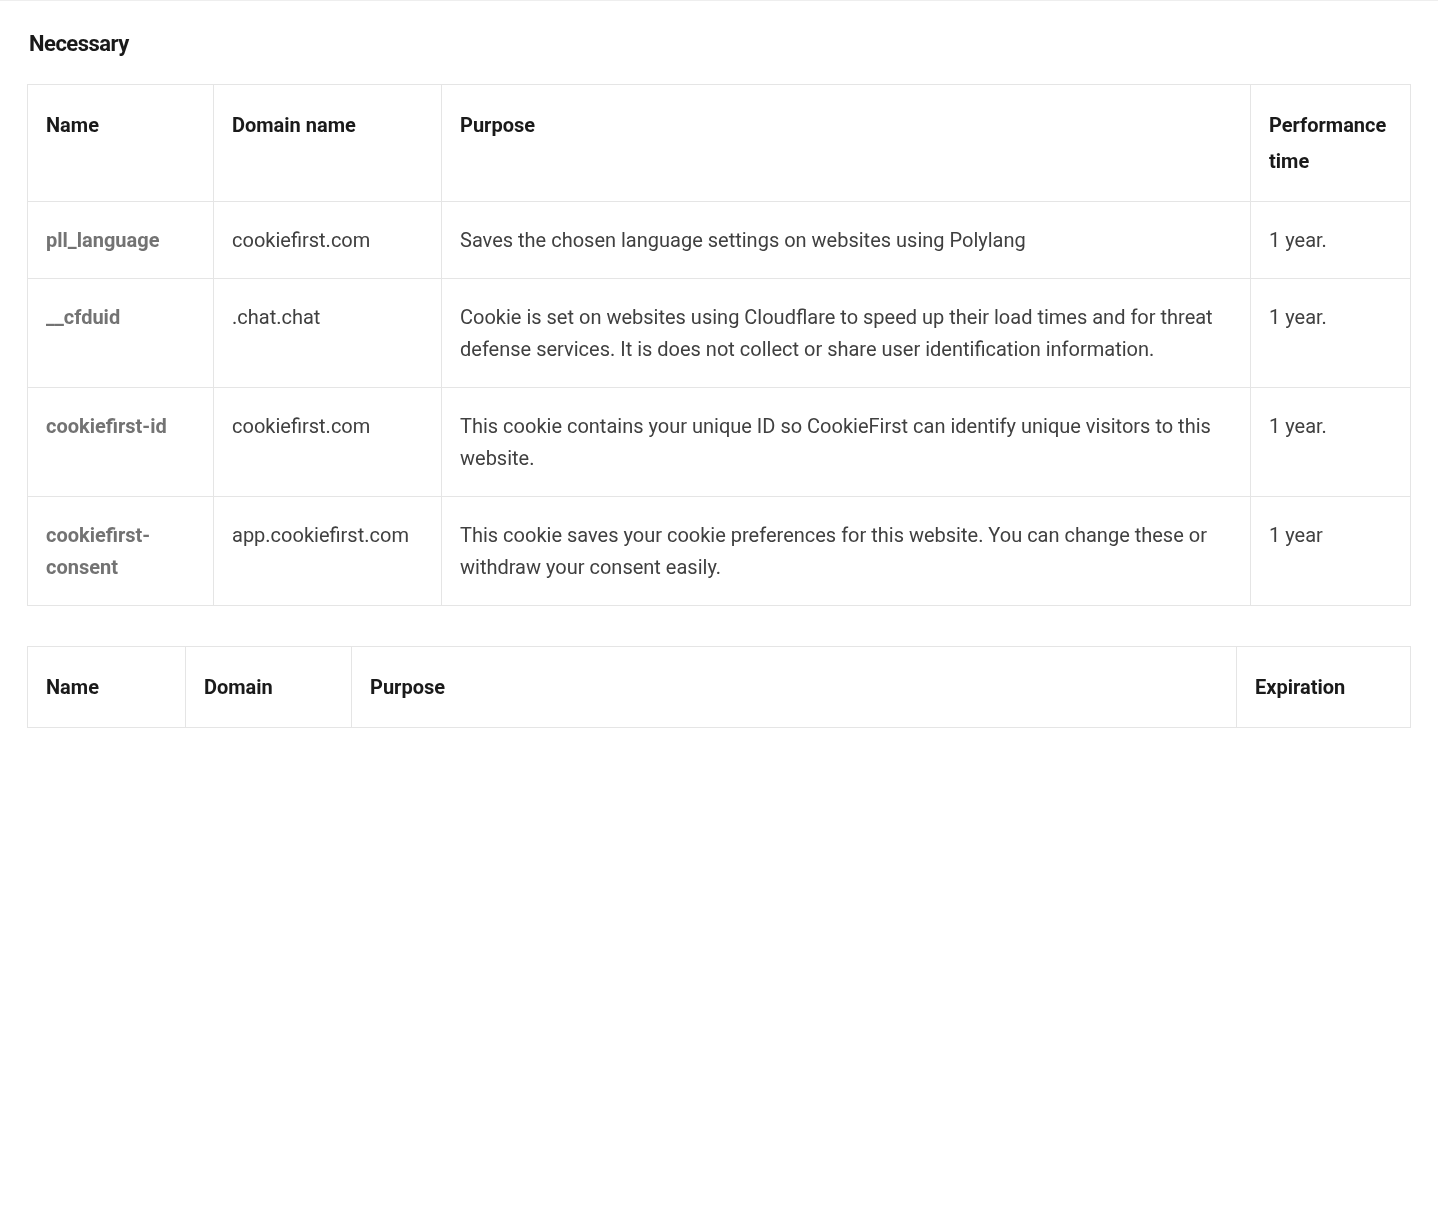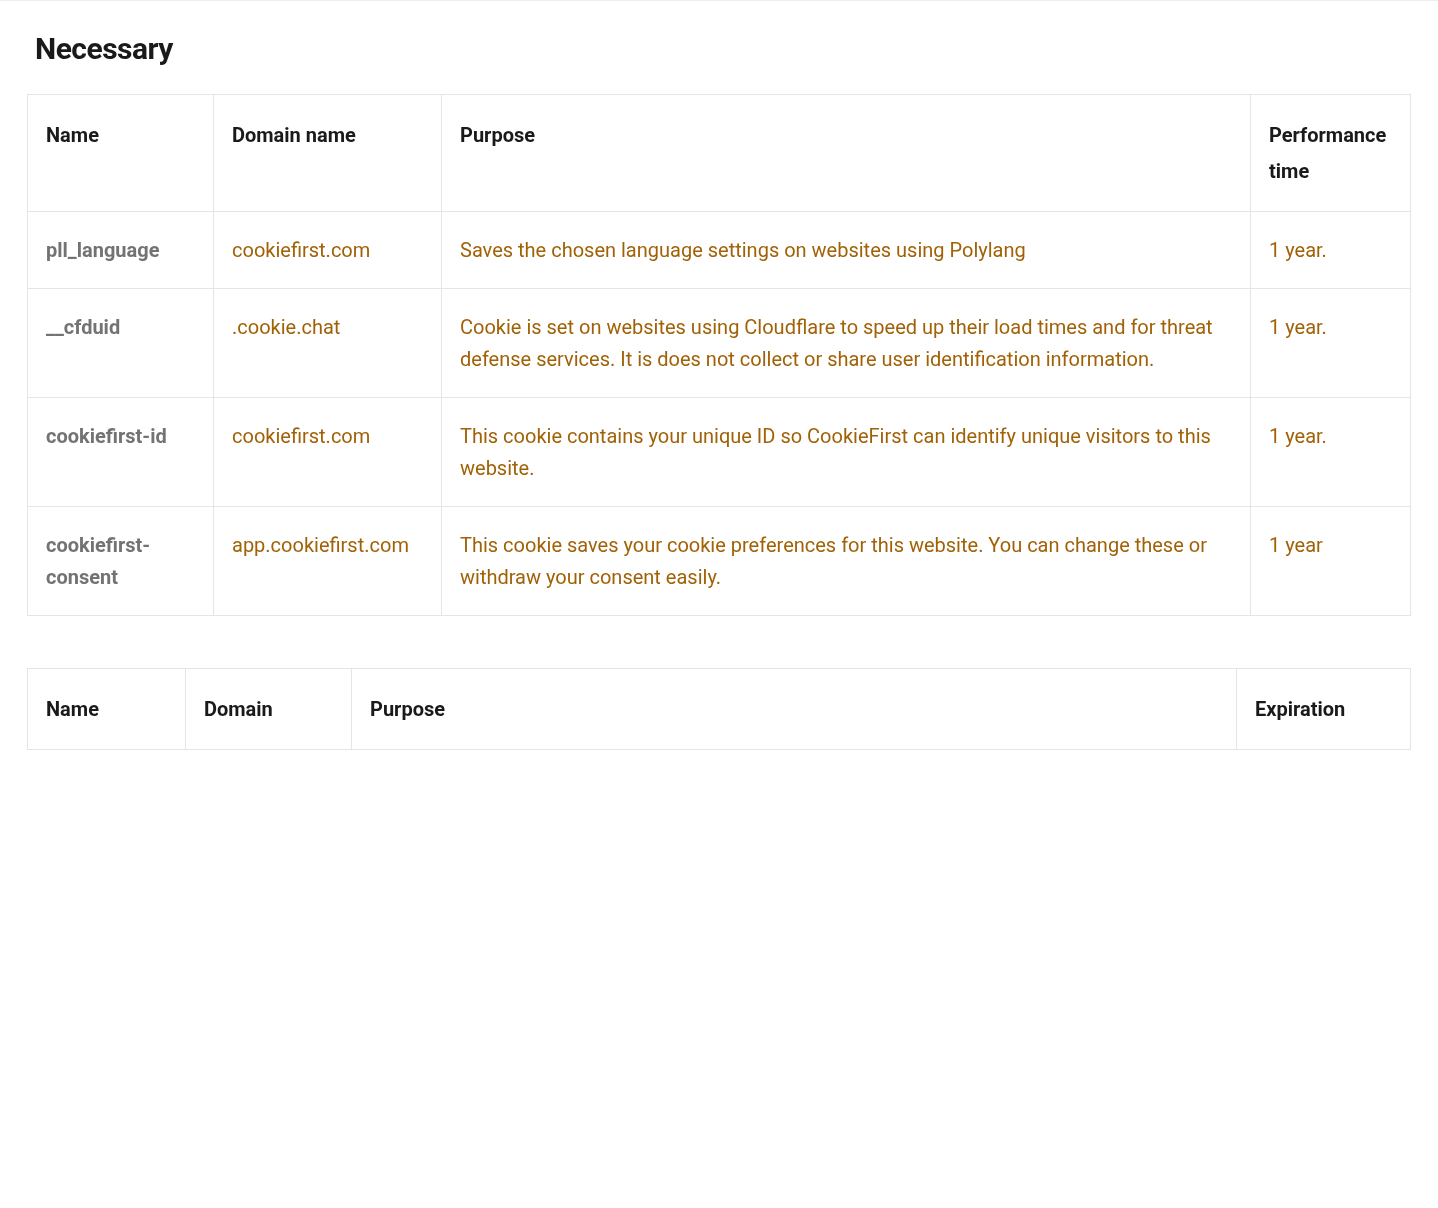--- a/index.html
+++ b/index.html
@@ -12,49 +12,49 @@
     background: #fff;
     color: #1a1a1a;
     padding: 0;
     width: 1438px;
   }
   .container {
     padding: 20px 27px 0 27px;
     border-top: 1px solid #eee;
   }
   h2.section-heading {
-    font-size: 30px;
+    font-size: 22px;
     font-weight: 700;
     color: #1a1a1a;
-    margin: 10px 0 28px 8px;
+    margin: 10px 0 28px 2px;
     letter-spacing: -0.5px;
   }
   table.cookie-table {
     width: 100%;
     border-collapse: collapse;
     table-layout: fixed;
-    margin-bottom: 52px;
+    margin-bottom: 40px;
   }
   table.cookie-table th,
   table.cookie-table td {
     border: 1px solid #e5e5e5;
     padding: 22px 18px;
     text-align: left;
     vertical-align: top;
     font-size: 20px;
     line-height: 1.6;
   }
   table.cookie-table th {
     font-weight: 700;
     color: #1a1a1a;
     background: #fff;
     line-height: 1.8;
   }
   table.cookie-table td {
-    color: #a16207;
+    color: #404040;
   }
   table.cookie-table td.name-cell {
     font-weight: 700;
     color: #737373;
     word-break: break-word;
   }
   
   table.necessary-table col.col-name { width: 186px; }
   table.necessary-table col.col-domain { width: 228px; }
   table.necessary-table col.col-purpose { width: auto; }
@@ -97,21 +97,21 @@
     </thead>
     <tbody>
       <tr>
         <td class="name-cell">pll_language</td>
         <td>cookiefirst.com</td>
         <td>Saves the chosen language settings on websites using Polylang</td>
         <td>1 year.</td>
       </tr>
       <tr>
         <td class="name-cell">__cfduid</td>
-        <td>.cookie.chat</td>
+        <td>.chat.chat</td>
         <td>Cookie is set on websites using Cloudflare to speed up their load times and for threat defense services. It is does not collect or share user identification information.</td>
         <td>1 year.</td>
       </tr>
       <tr>
         <td class="name-cell">cookiefirst-id</td>
         <td>cookiefirst.com</td>
         <td>This cookie contains your unique ID so CookieFirst can identify unique visitors to this website.</td>
         <td>1 year.</td>
       </tr>
       <tr>

